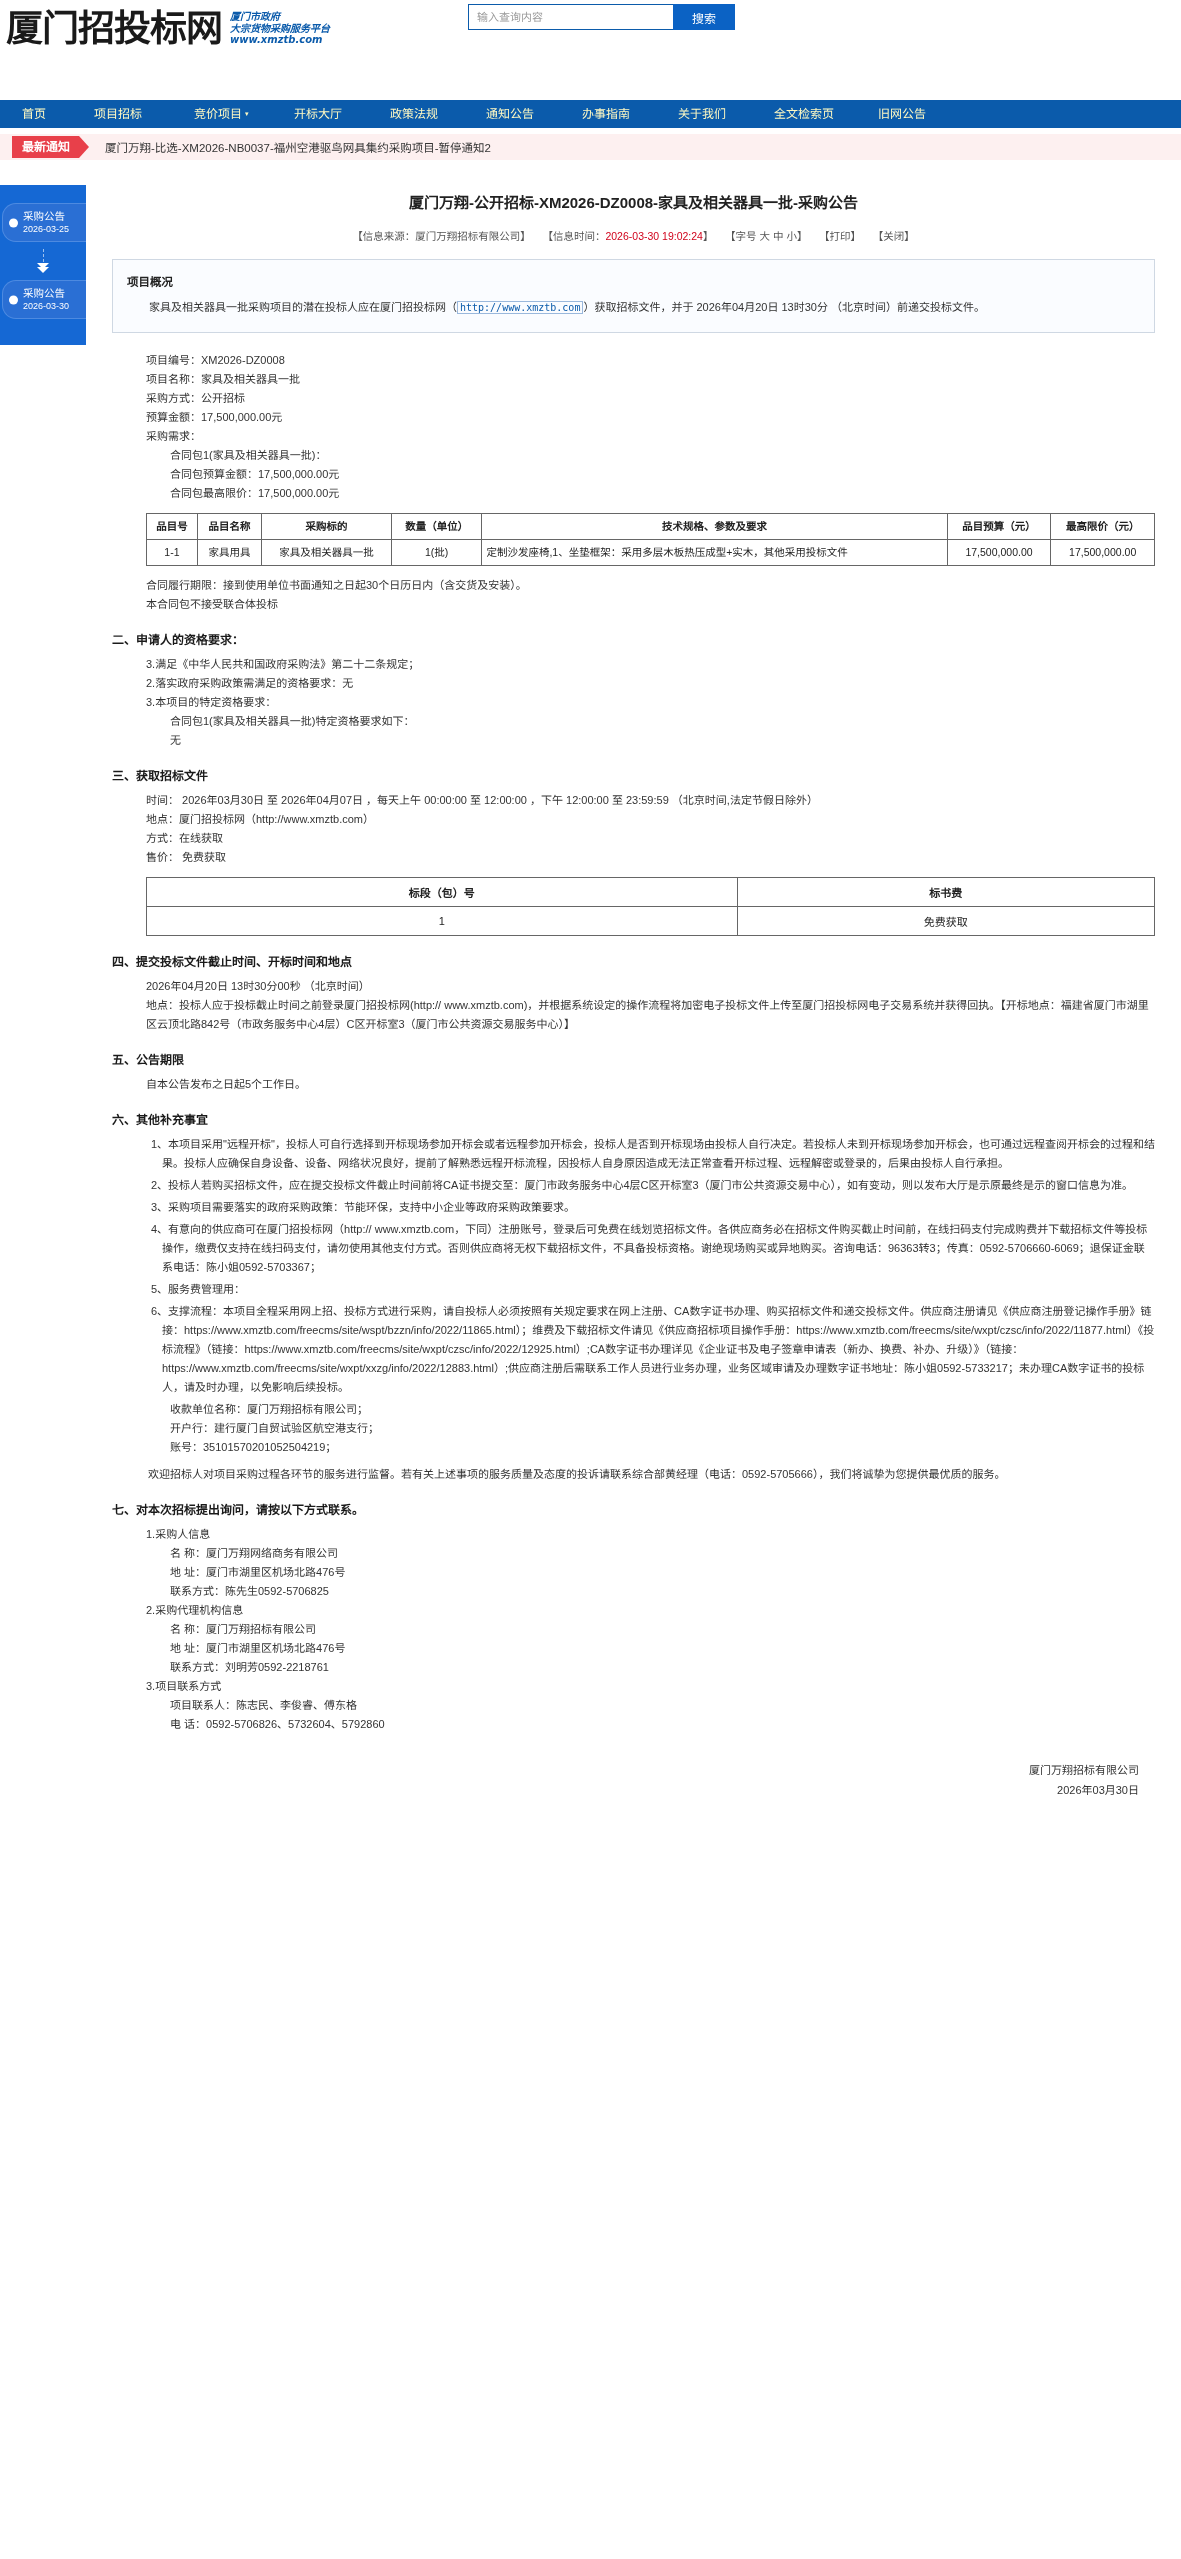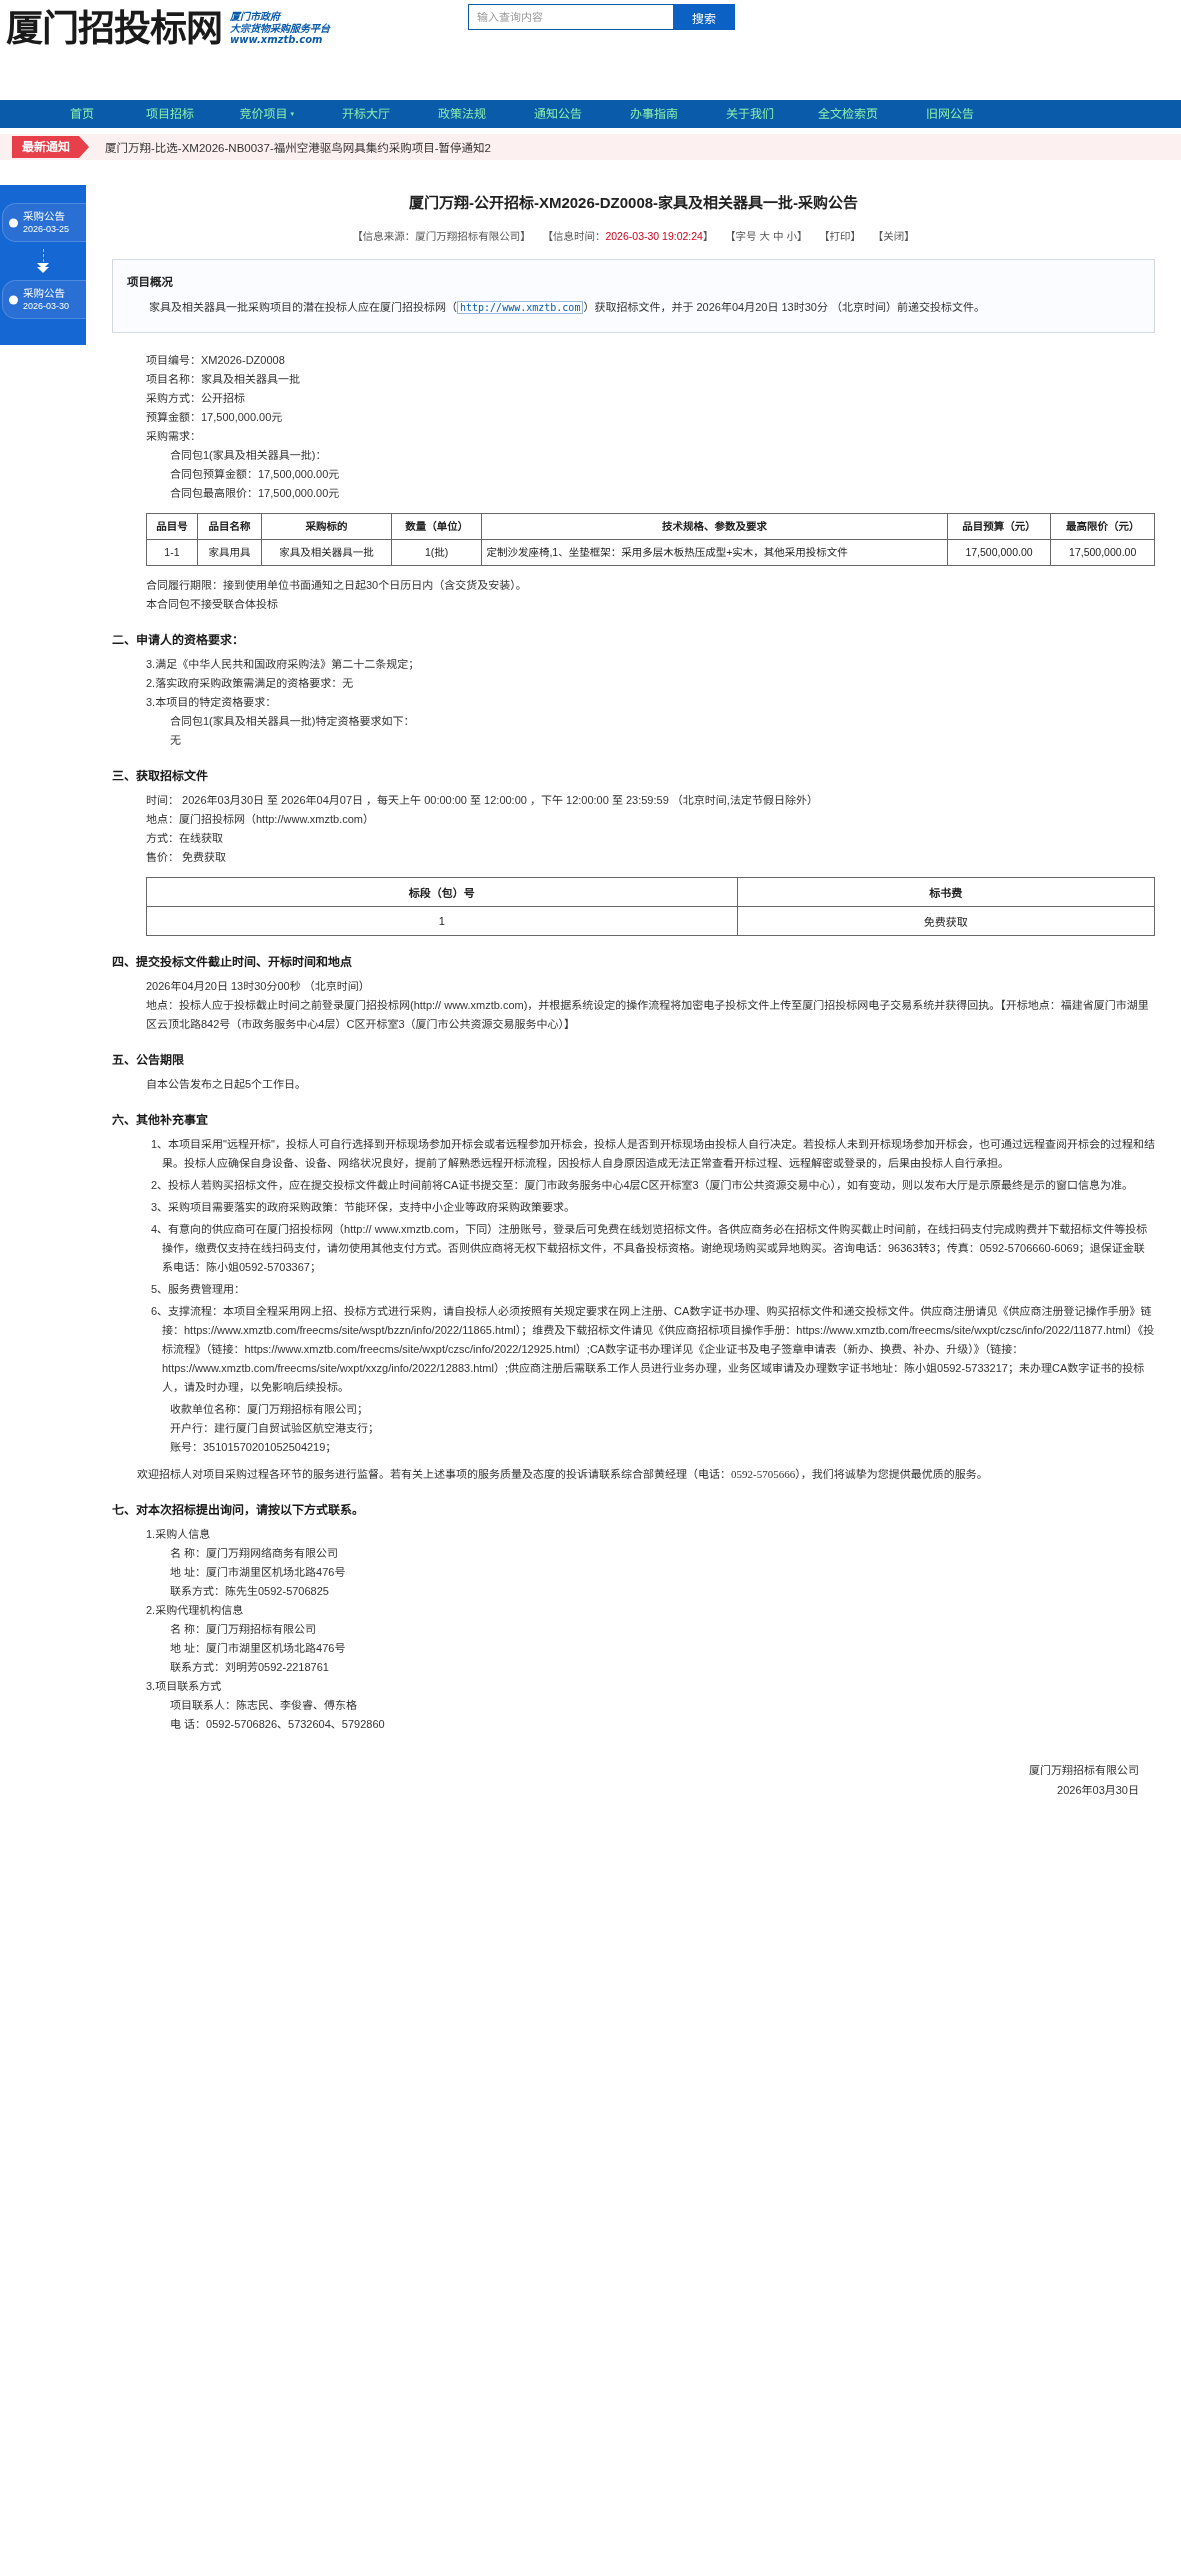--- a/index.html
+++ b/index.html
@@ -90,28 +90,28 @@
 
   
   .nav {
     background: #0b5bab;
     height: 28px;
     display: flex;
     align-items: center;
     padding-left: 22px;
   }
   .nav-item {
-    color: #86efac;
+    color: #fef9c3;
     font-size: 12px;
     padding: 0 0;
     margin-right: 0;
     white-space: nowrap;
     cursor: pointer;
     line-height: 28px;
-    text-align: right;
+    text-align: left;
   }
   .nav-caret { font-size: 7px; margin-left: 3px; display:inline-block; vertical-align: middle;}
 
   
   .ticker {
     background: #fdf0f0;
     height: 26px;
     display: flex;
     align-items: center;
     margin-top: 6px;
@@ -261,21 +261,21 @@
   }
 
   h2.sec {
     font-size: 12px;
     font-weight: bold;
     color: #1a1a1a;
     margin: 16px 0 8px 0;
   }
   .ind1 { margin-left: 34px; font-size: 11px; line-height: 19px; color: #333; }
   .ind2 { margin-left: 58px; font-size: 11px; line-height: 19px; color: #333; }
-  .para { font-size: 11px; line-height: 19px; color: #333; margin-left: 25px; font-family: Liberation Serif, serif;}
+  .para { font-size: 11px; line-height: 19px; color: #333; margin-left: 36px;}
 
   
   table.grid {
     border-collapse: collapse;
     width: calc(100% - 34px);
     margin: 10px 16px 10px 34px;
     font-size: 10.5px;
   }
   table.grid th, table.grid td {
     border: 1px solid #666;

